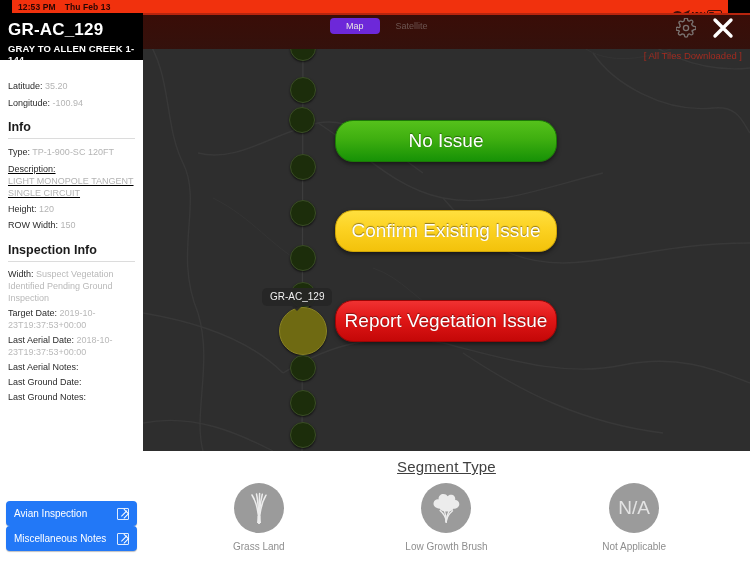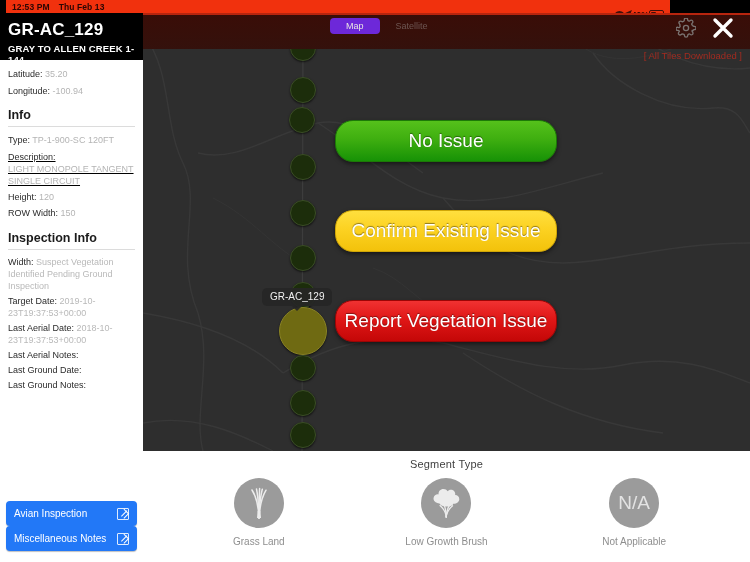--- a/index.html
+++ b/index.html
@@ -11,22 +11,22 @@
   }
 
   #app {
     position: relative;
     width: 750px; height: 562px;
     background: #000;
   }
 
   
   .statusbar {
-    position: absolute; top: 0; left: 6px;
-    width: 664px; height: 13px;
+    position: absolute; top: 0; left: 12px;
+    width: 716px; height: 13px;
     background: #f1310d;
     display: flex; align-items: center;
     padding: 0 6px;
     font-size: 8.5px; font-weight: bold;
     color: #2a0603;
     letter-spacing: 0.1px;
   }
   .sb-time { margin-right: 9px; }
   .sb-date { }
   .sb-right {
@@ -65,21 +65,21 @@
     height: 47px;
   }
   .sb-title {
     color: #fff; font-size: 17px; font-weight: bold;
     letter-spacing: 0.2px; line-height: 20px;
   }
   .sb-subtitle {
     color: #fff; font-size: 9.5px; font-weight: bold;
     letter-spacing: 0.15px; margin-top: 3px;
   }
-  .sb-body { padding: 4px 8px; }
+  .sb-body { padding: 16px 8px; }
   .kv { font-size: 9px; line-height: 12.5px; color: #2b2b2b; padding-top: 4px; }
   .kv .k { color: #2b2b2b; }
   .kv .v { color: #b4b4b4; }
   .kv-block { font-size: 9px; line-height: 12px; text-decoration: underline; }
   .kv-block .k { color: #2b2b2b; display:block; }
   .kv-block .v { color: #b4b4b4; display:block; }
 
   .sec-head {
     font-size: 12.5px; font-weight: bold; color: #1b1b1b;
     margin-top: 11px; margin-bottom: 4px;
@@ -230,22 +230,22 @@
     border-top:5px solid rgba(38,38,38,.92);
   }
 
   
   .bottom {
     position: absolute; left: 143px; top: 451px;
     width: 607px; height: 111px;
     background: #ffffff;
   }
   .bottom-title {
-    text-align: center; font-size: 11px; color: #3f3f3f;
-    padding-top: 7px; letter-spacing: .2px;
+    text-align: center; font-size: 15px; color: #3f3f3f;
+    padding-top: 7px; letter-spacing: .2px; text-decoration: underline;
   }
   .seg-row {
     display: flex; justify-content: space-around;
     padding: 8px 22px 0 22px;
   }
   .seg-item {
     display: flex; flex-direction: column; align-items: center;
     width: 120px; cursor: pointer;
   }
   .seg-circle {

